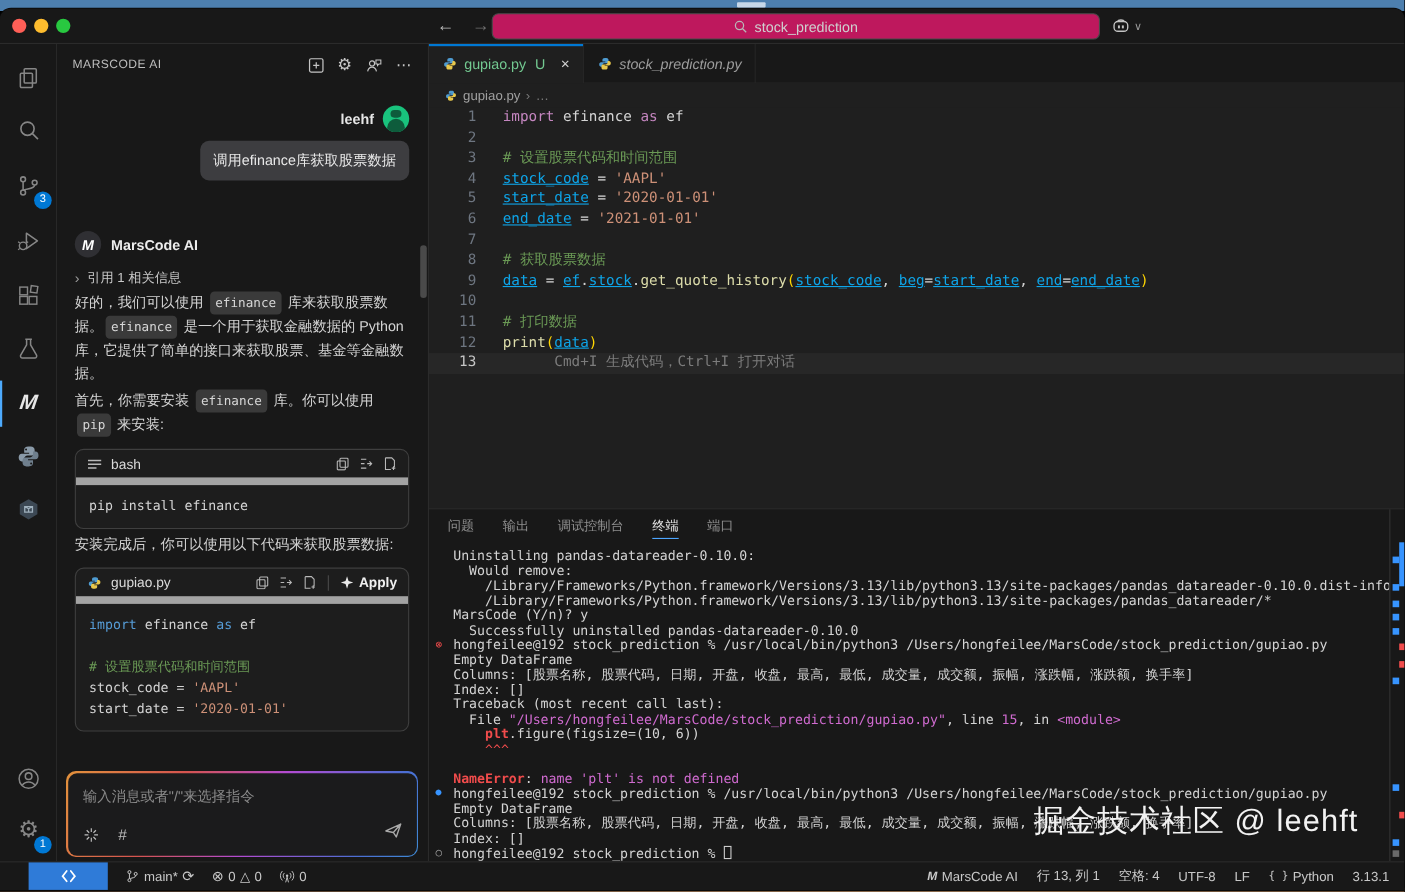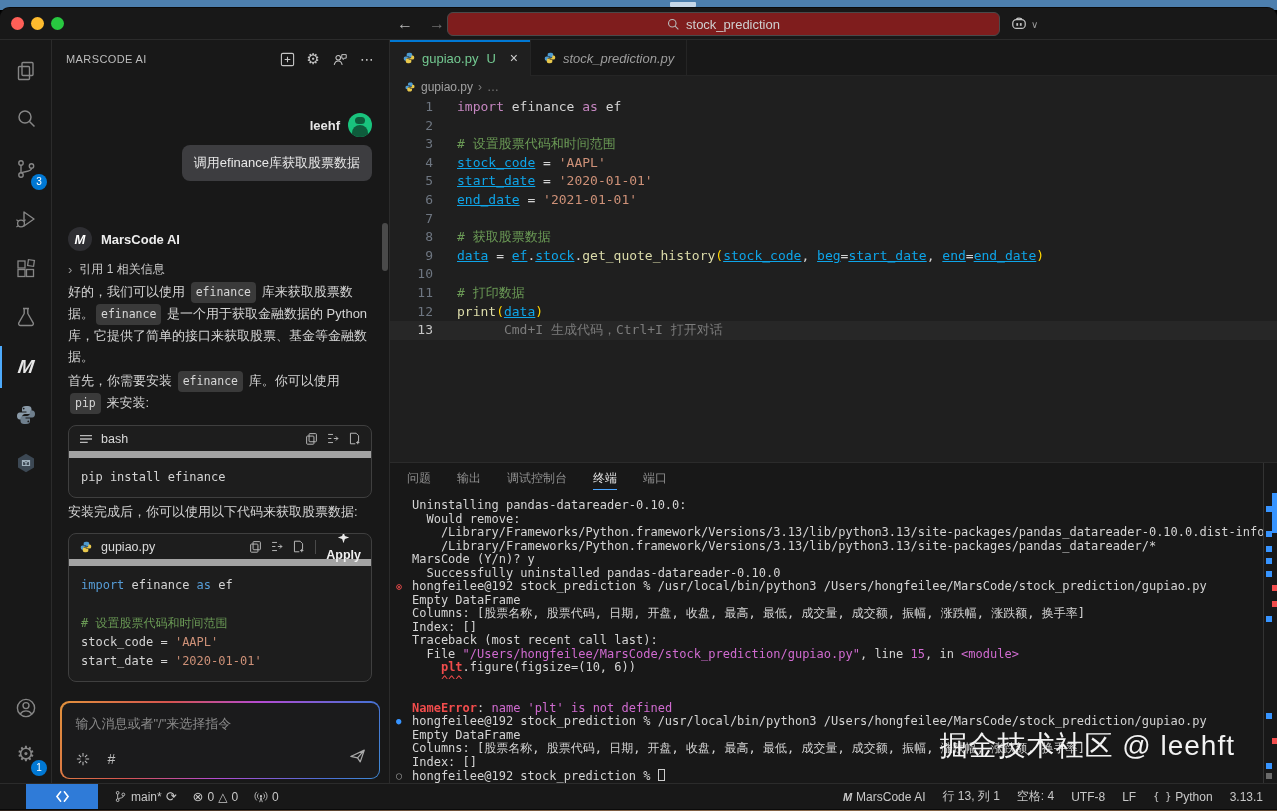--- a/index.html
+++ b/index.html
@@ -14,21 +14,21 @@
   .window { position:absolute; left:0; top:8px; width:1277px; height:801px;
             background:#1f1f1f; border-radius:10px 10px 0 0; overflow:hidden;
             box-shadow:0 0 0 1px #0a0a0a; }
 
   
   .titlebar { position:absolute; left:0; top:0; right:0; height:32px; background:#181818; border-bottom:1px solid #2b2b2b; }
   .tl { position:absolute; top:9px; width:13px; height:13px; border-radius:50%; }
   .tl.red{ left:11px; background:#ff5f57; } .tl.yellow{ left:31px; background:#febc2e; } .tl.green{ left:51px; background:#28c840; }
   .nav-arrow { position:absolute; top:3px; width:26px; height:26px; color:#b8b8b8; font-size:16px; line-height:26px; text-align:center; }
   .nav-arrow.fwd { color:#6e6e6e; }
-  .cmd-center { position:absolute; left:447px; top:4px; width:553px; height:24px; background:#7f1d1d;
+  .cmd-center { position:absolute; left:447px; top:4px; width:553px; height:24px; background:#be185d;
                 border:1px solid #4a4a4a; border-radius:6px; display:flex; align-items:center; justify-content:center;
                 gap:6px; color:#cfcfcf; font-size:13px; }
   .copilot { position:absolute; left:1010px; top:4px; height:24px; display:flex; align-items:center; gap:3px; color:#c3c3c3; }
 
   
   .activitybar { position:absolute; left:0; top:32px; width:52px; bottom:26px; background:#181818; border-right:1px solid #2b2b2b; }
   .ab-item { position:absolute; left:0; width:52px; height:46px; display:flex; align-items:center; justify-content:center; color:#868686; }
   .ab-item svg { display:block; }
   .ab-item.active { color:#e7e7e7; }
   .ab-ind { position:absolute; left:0; width:2px; background:#4daafc; }
@@ -36,42 +36,42 @@
            font-size:10px; line-height:16px; text-align:center; padding:0 3px; }
 
   
   .sidebar { position:absolute; left:52px; top:32px; width:338px; bottom:26px; background:#181818; border-right:1px solid #2b2b2b; overflow:hidden; }
   .sb-head { position:absolute; left:0; top:0; right:0; height:38px; display:flex; align-items:center; padding:0 14px; }
   .sb-title { font-size:11px; letter-spacing:.4px; color:#bdbdbd; flex:1 1 auto; }
   .sb-actions { display:flex; align-items:center; gap:12px; color:#c5c5c5; }
   .sb-scroll { position:absolute; right:1px; top:183px; width:6px; height:48px; background:#4a4a4a; border-radius:3px; }
 
   .chat { position:absolute; left:0; top:38px; right:7px; bottom:82px; overflow:hidden; padding:0 10px 0 16px; }
-  .user-row { display:flex; justify-content:flex-end; align-items:center; gap:8px; margin-top:35px; font-size:13px; color:#e6e6e6; font-weight:700; }
+  .user-row { display:flex; justify-content:flex-end; align-items:center; gap:8px; margin-top:18px; font-size:13px; color:#e6e6e6; font-weight:700; }
   .avatar { width:24px; height:24px; border-radius:50%; background:#19c37d; position:relative; overflow:hidden; }
   .avatar:before { content:""; position:absolute; left:7px; top:4px; width:10px; height:7px; border-radius:5px; background:#0e5c3c; }
   .avatar:after { content:""; position:absolute; left:4px; top:12px; width:16px; height:12px; border-radius:8px 8px 0 0; background:#0e5c3c; }
   .bubble { margin:8px 0 0 auto; width:fit-content; max-width:240px; background:#3d3d40; color:#e8e8e8;
             border-radius:8px; padding:9px 12px; font-size:13px; }
   .ai-row { display:flex; align-items:center; gap:9px; margin-top:46px; }
   .ai-logo { width:24px; height:24px; border-radius:50%; background:#2f2f33; color:#fff; display:flex; align-items:center; justify-content:center;
              font-style:italic; font-weight:700; font-size:13px; }
   .ai-name { font-size:13px; font-weight:700; color:#ededed; }
   .ref-row { display:flex; align-items:center; gap:7px; margin-top:10px; font-size:12px; color:#c9c9c9; }
   .ref-chev { color:#9a9a9a; font-size:13px; }
   .para { margin-top:3px; font-size:13px; line-height:21px; color:#d6d6d6; }
   .chip { display:inline-block; background:#3a3a3a; border-radius:4px; padding:0 5px; margin:0 2px;
           font-family:"DejaVu Sans Mono",monospace; font-size:11.5px; color:#d7d7d7; }
   .cblock { margin-top:11px; border:1px solid #3f3f3f; border-radius:8px; background:#1d1d1d; overflow:hidden; }
   .cb-head { height:32px; display:flex; align-items:center; gap:8px; padding:0 10px; border-bottom:7px solid #a3a3a3; color:#d2d2d2; }
   .cb-title { font-size:12.5px; color:#dadada; flex:0 0 auto; }
   .cb-sp { flex:1 1 auto; }
   .cb-ic { color:#b9b9b9; display:flex; align-items:center; }
   .cb-div { width:1px; height:14px; background:#4a4a4a; margin:0 2px; }
-  .cb-apply { display:flex; align-items:center; gap:4px; color:#f0f0f0; font-size:12.5px; font-weight:700;flex-direction:column; }
+  .cb-apply { display:flex; align-items:center; gap:4px; color:#f0f0f0; font-size:12.5px; font-weight:700; }
   .cb-body { padding:10px 12px; font-family:"DejaVu Sans Mono",monospace; font-size:12px; line-height:19px; color:#d4d4d4; }
 
   .chat-input { position:absolute; left:8px; right:9px; bottom:4px; height:78px; border-radius:9px; padding:1.5px;
                 background:linear-gradient(120deg,#e2923c,#d5544f 30%,#b44bd1 55%,#4b6fd4 85%,#3f8ad4); }
   .chat-input-inner { width:100%; height:100%; border-radius:8px; background:#1b1b1c; position:relative; }
   .ci-ph { position:absolute; left:14px; top:12px; font-size:13px; color:#8a8a8a; }
   .ci-icons { position:absolute; left:14px; bottom:11px; display:flex; gap:18px; align-items:center; color:#bdbdbd; font-size:14px; }
   .ci-send { position:absolute; right:12px; bottom:9px; color:#a9a9a9; }
 
   

